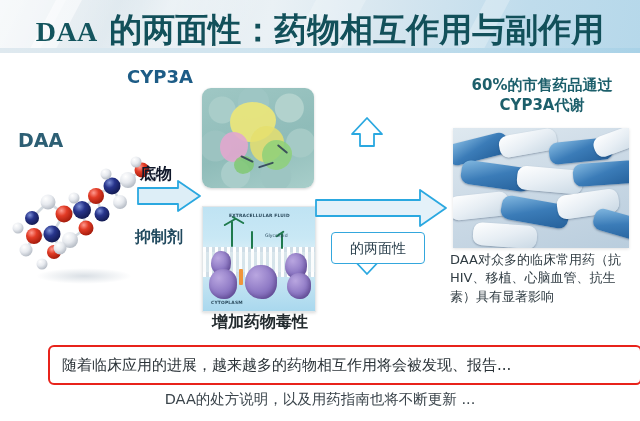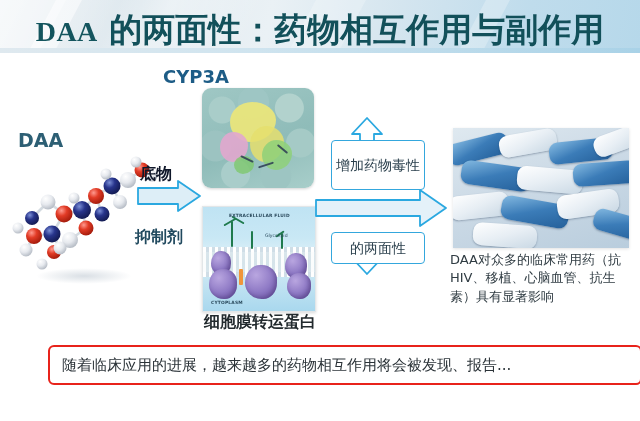--- a/index.html
+++ b/index.html
@@ -47,21 +47,21 @@
 
   
   .lbl{position:absolute;white-space:nowrap;}
 
   .daa-label{left:18px;top:129px;font-size:19px;font-weight:bold;color:#2d5f74;
     font-family:"DejaVu Sans","Liberation Sans",sans-serif;}
   .cyp-note{left:22px;top:288px;font-size:12.5px;color:#6a7a83;
     font-family:"DejaVu Sans","Liberation Sans",sans-serif;}
 
   .cyp3a-label{left:0;top:66px;width:320px;text-align:center;font-size:18px;font-weight:bold;
-    color:#1d5c86;font-family:"DejaVu Sans","Liberation Sans",sans-serif;padding-left:36px;}
+    color:#1d5c86;font-family:"DejaVu Sans","Liberation Sans",sans-serif;}
   .membrane-label{left:180px;top:312px;width:160px;text-align:center;font-size:16px;font-weight:bold;
     color:#222a2e;font-family:"DejaVu Sans","Liberation Sans",sans-serif;}
 
   .subst-label{left:140px;top:164px;font-size:16px;font-weight:bold;color:#0f172a;
     font-family:"DejaVu Sans","Liberation Sans",sans-serif;}
   .inhib-label{left:135px;top:227px;font-size:16px;font-weight:bold;color:#20495e;
     font-family:"DejaVu Sans","Liberation Sans",sans-serif;}
 
   
   .molecule{position:absolute;left:8px;top:140px;width:160px;height:150px;}
@@ -283,45 +283,43 @@
     <div class="mem-prot" style="left:42px;top:58px;width:32px;height:34px;"></div>
     <div class="mem-prot" style="left:82px;top:46px;width:22px;height:26px;"></div>
     <div class="mem-prot" style="left:84px;top:66px;width:24px;height:26px;"></div>
     <div class="mem-orange" style="left:36px;top:62px;width:4px;height:16px;"></div>
 
     <div class="mem-lbl" style="left:26px;top:6px;">EXTRACELLULAR FLUID</div>
     <div class="mem-lbl-glyco" style="left:62px;top:26px;">Glycolipid</div>
     <div class="mem-lbl" style="left:8px;top:93px;">CYTOPLASM</div>
   </div>
 
-  <div class="lbl membrane-label">细胞膜转运蛋白</div>
+  <div class="lbl membrane-label">增加药物毒性</div>
 
   <svg class="arrows" viewBox="0 0 640 421" xmlns="http://www.w3.org/2000/svg">
 
     <polygon points="138,188 178,188 178,181 200,196 178,211 178,204 138,204" fill="#ddeef7" stroke="#2aa8e0" stroke-width="1.8" stroke-linejoin="round"></polygon>
 
     <polygon points="367,118 382,134 374,134 374,146 360,146 360,134 352,134" fill="#ffffff" stroke="#2aa8e0" stroke-width="1.8" stroke-linejoin="round"></polygon>
 
     <polygon points="352,258 360,258 360,246 374,246 374,258 382,258 367,274" fill="#ffffff" stroke="#2aa8e0" stroke-width="1.8" stroke-linejoin="round"></polygon>
 
     <polygon points="316,200 420,200 420,190 446,208 420,226 420,216 316,216" fill="#e4f1f9" stroke="#2aa8e0" stroke-width="1.8" stroke-linejoin="round"></polygon>
 
     <polygon points="178,246 200,246 200,240 214,252 200,264 200,258 178,258" fill="#ddeef7" stroke="#2aa8e0" stroke-width="1.6" stroke-linejoin="round" opacity="0"></polygon>
   </svg>
 
   <div class="lbl subst-label">底物</div>
   <div class="lbl inhib-label">抑制剂</div>
 
-  <div class="cbox cbox-tox">
-    <span>增加药物毒性</span>
-  </div>
   <div class="cbox cbox-eff">
     <span>的两面性</span>
   </div>
 
+  <div class="pct-text">60%的市售药品通过CYP3A代谢</div>
 
   <div class="caps-img">
     <div class="capsule cap-blue" style="left:-6px;top:10px;width:62px;height:22px;transform:rotate(-14deg);"></div>
     <div class="capsule cap-white" style="left:46px;top:4px;width:58px;height:22px;transform:rotate(-10deg);"></div>
     <div class="capsule cap-blue" style="left:96px;top:12px;width:64px;height:22px;transform:rotate(-6deg);"></div>
     <div class="capsule cap-white" style="left:140px;top:2px;width:52px;height:21px;transform:rotate(-20deg);"></div>
     <div class="capsule cap-blue" style="left:8px;top:36px;width:70px;height:24px;transform:rotate(8deg);"></div>
     <div class="capsule cap-white" style="left:64px;top:40px;width:66px;height:24px;transform:rotate(5deg);"></div>
     <div class="capsule cap-blue" style="left:120px;top:34px;width:64px;height:23px;transform:rotate(-4deg);"></div>
     <div class="capsule cap-white" style="left:-4px;top:66px;width:60px;height:24px;transform:rotate(-6deg);"></div>
@@ -330,14 +328,15 @@
     <div class="capsule cap-blue" style="left:140px;top:86px;width:56px;height:22px;transform:rotate(16deg);"></div>
     <div class="capsule cap-white" style="left:20px;top:96px;width:64px;height:23px;transform:rotate(4deg);"></div>
   </div>
 
   <div class="right-para">DAA对众多的临床常用药（抗HIV、移植、心脑血管、抗生素）具有显著影响</div>
 
   <div class="redbox">
     <span class="redbox-text">随着临床应用的进展，越来越多的药物相互作用将会被发现、报告...</span>
   </div>
 
+  <div class="footnote">DAA的处方说明，以及用药指南也将不断更新 ...</div>
 
 </div>
 
 </body></html>

